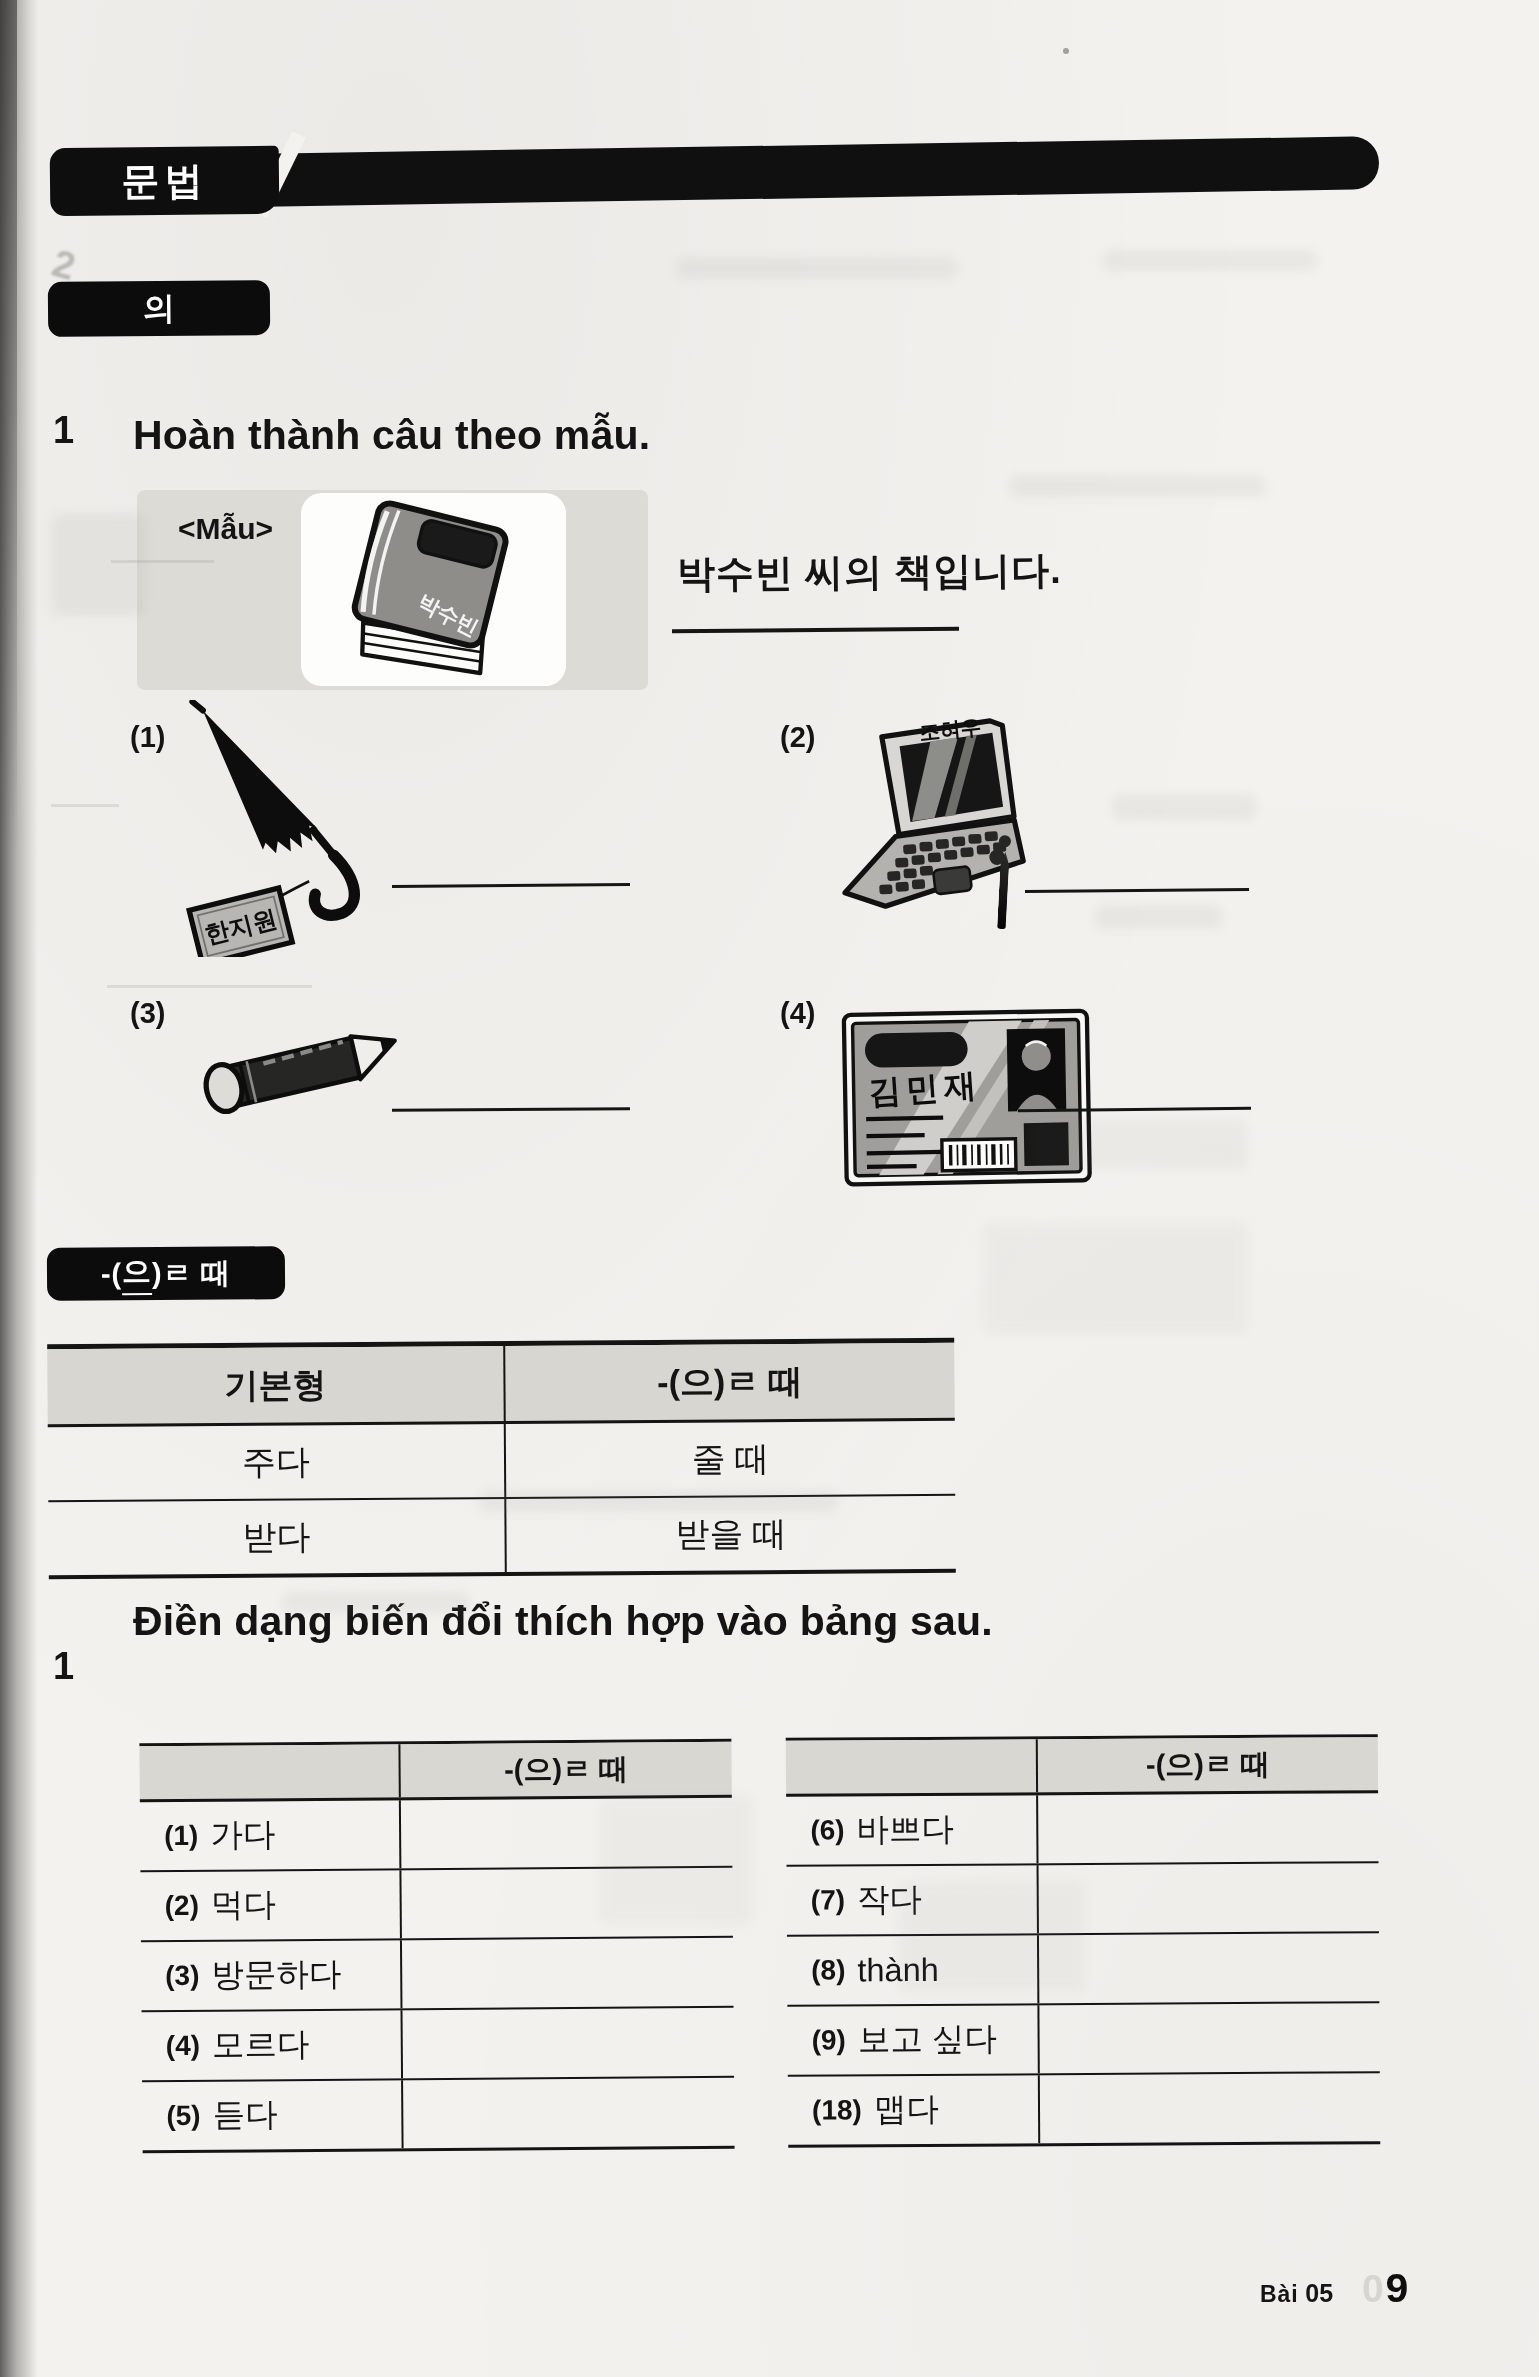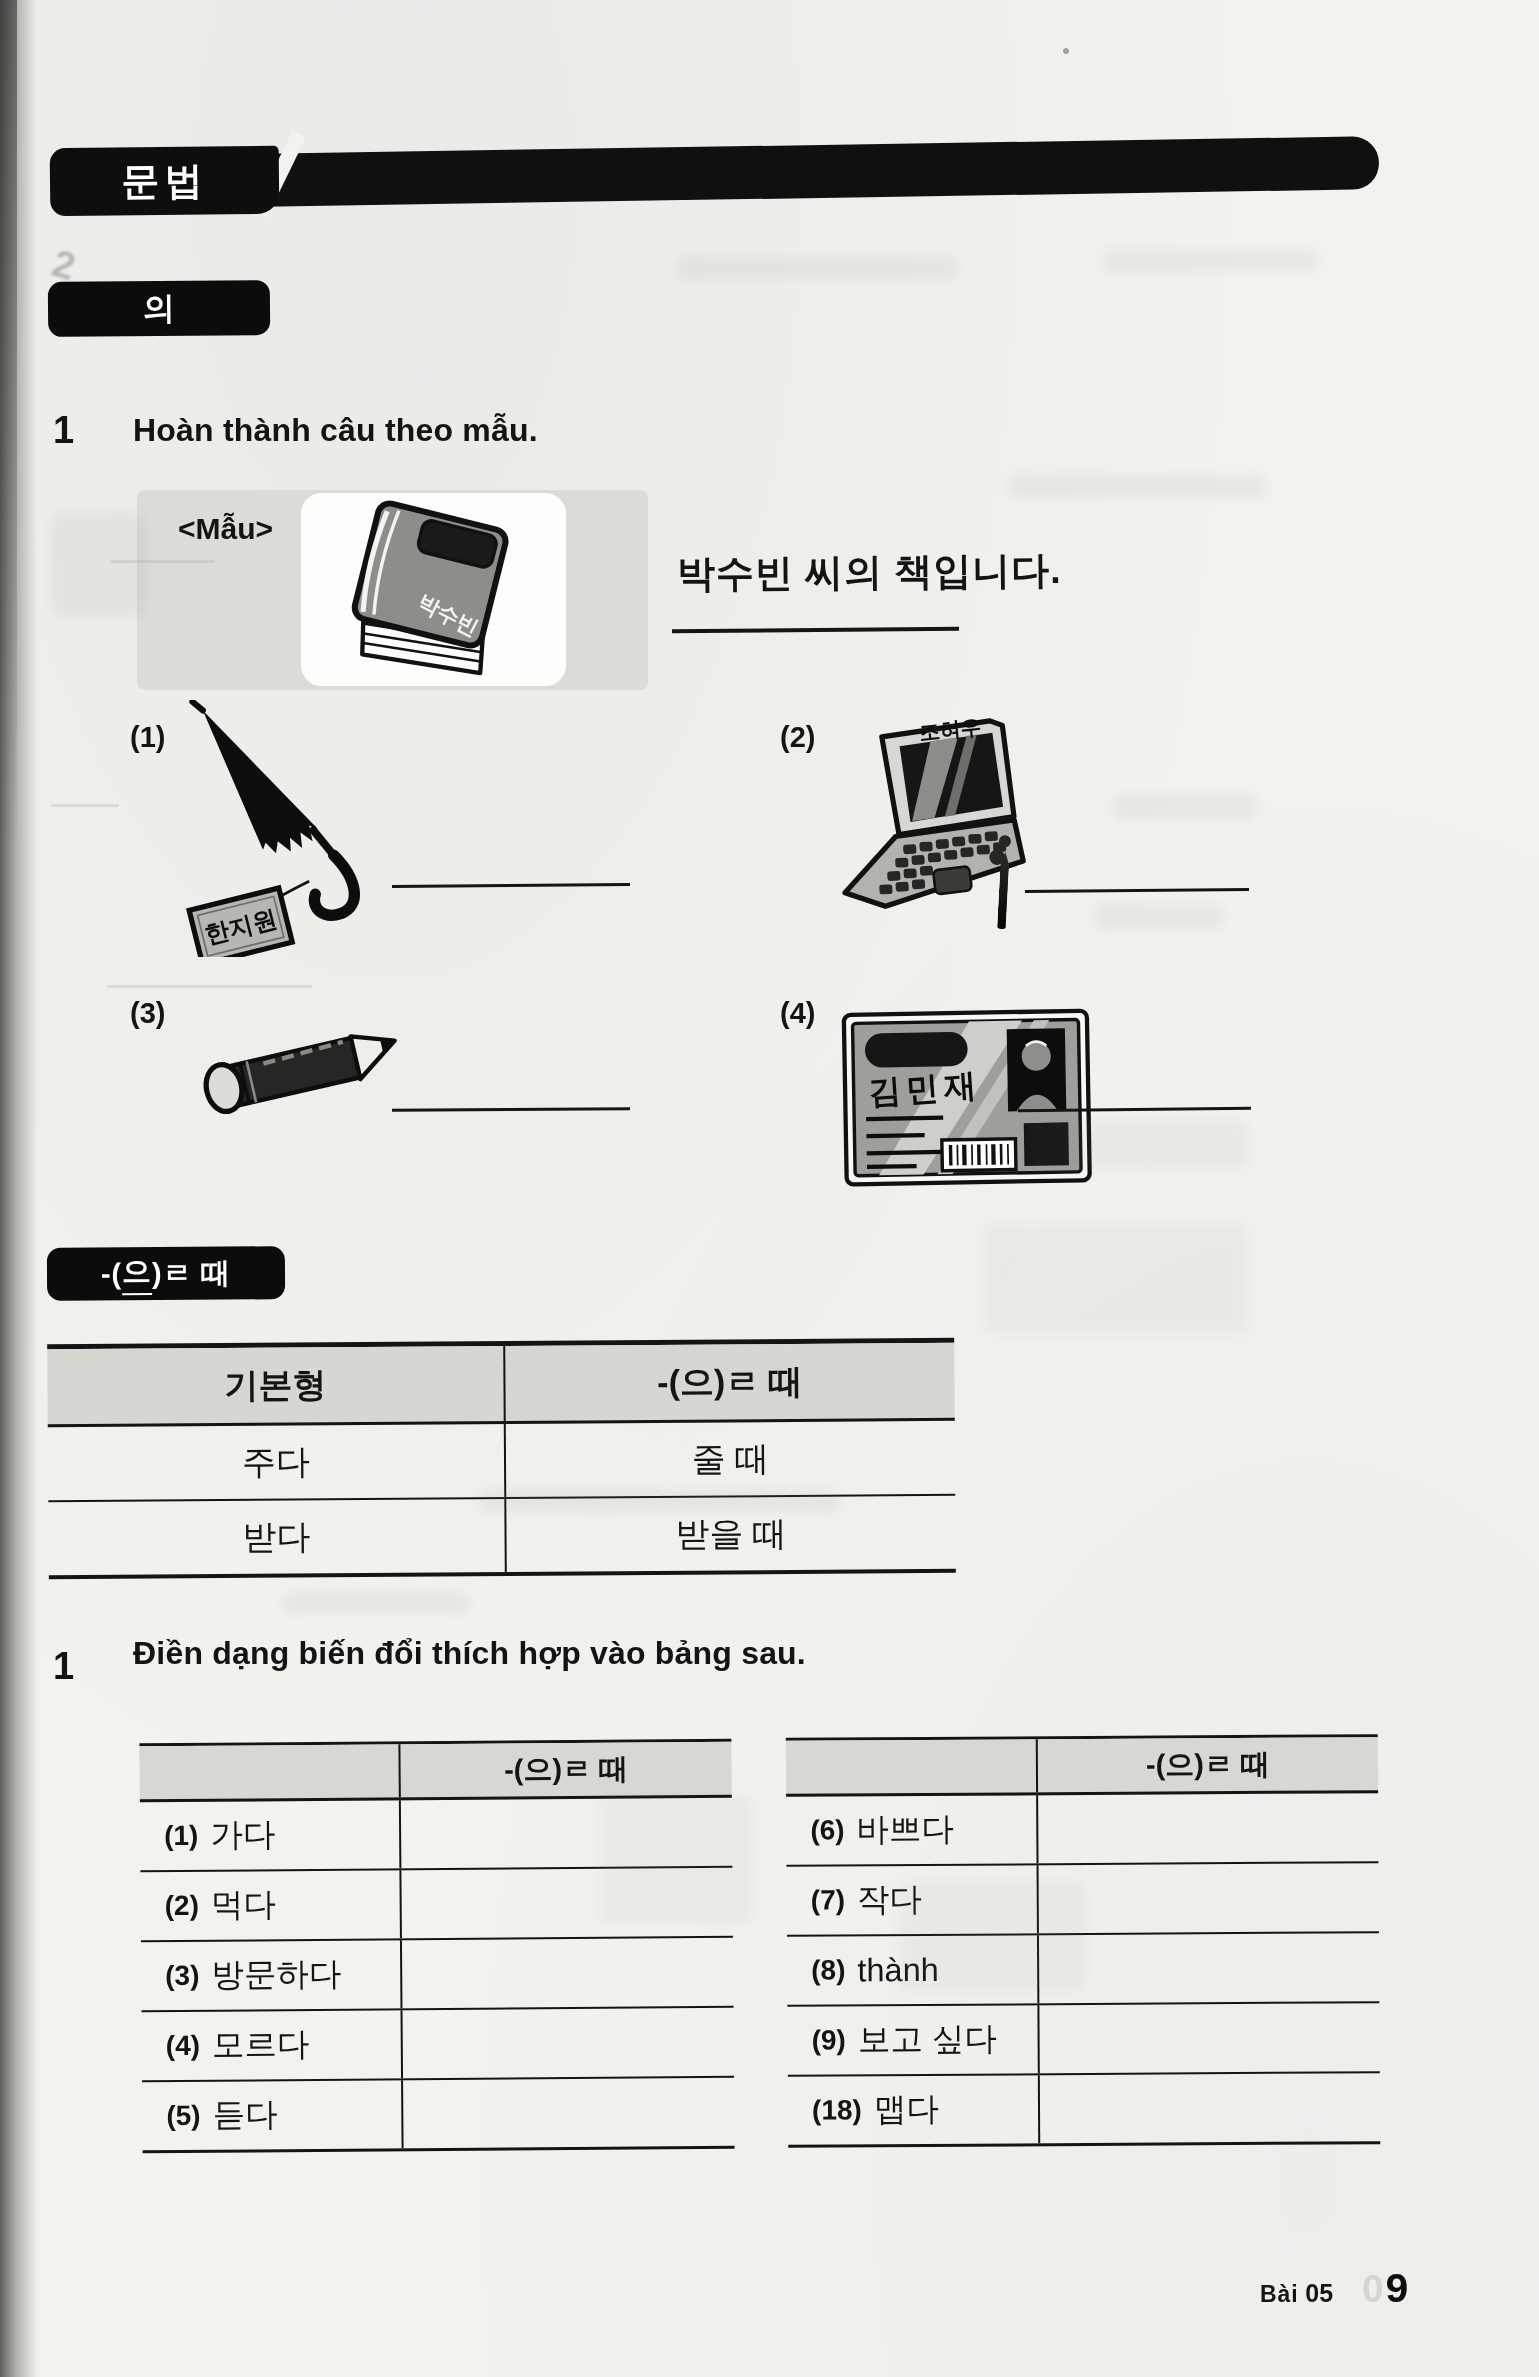--- a/index.html
+++ b/index.html
@@ -29,21 +29,21 @@
   .banner-small{position:absolute;left:48px;top:281px;width:222px;height:55px;background:#0c0c0c;
     border-radius:13.7px;display:flex;align-items:center;justify-content:center;color:#fff;
     font-size:32px;font-weight:bold;transform:rotate(-0.5deg);}
   .banner-grammar{position:absolute;left:47px;top:1247px;width:238px;height:53px;background:#0c0c0c;
     border-radius:13.7px;display:flex;align-items:center;justify-content:center;color:#fff;
     font-size:29px;font-weight:bold;transform:rotate(-0.4deg);letter-spacing:0.9px;}
   .banner-grammar .u{border-bottom:2.6px solid #fff;padding-bottom:1.7px;}
 
   
   .ex-num{position:absolute;font-size:38px;font-weight:bold;}
-  .ex-instruction{position:absolute;font-size:32px;font-weight:bold;letter-spacing:0.2px;text-align:right;}
+  .ex-instruction{position:absolute;font-size:41px;font-weight:bold;letter-spacing:0.2px;text-align:right;}
 
   
   .mau-box{position:absolute;left:137px;top:490px;width:511px;height:200px;background:#dcdbd6;border-radius:8px;}
   .mau-label{position:absolute;left:41px;top:22px;font-size:30px;font-weight:bold;}
   .mau-white{position:absolute;left:164px;top:3.4px;width:265px;height:193px;background:#fdfdfc;border-radius:20.5px;
     display:flex;align-items:center;justify-content:center;}
   .example-answer{position:absolute;left:677px;top:547px;font-size:38px;font-weight:bold;letter-spacing:0.9px;transform:rotate(-0.6deg);}
   .example-underline{position:absolute;left:672px;top:628px;width:287px;height:0;border-bottom:4.3px solid #151515;transform:rotate(-0.5deg);}
 
   .item-num{position:absolute;font-size:29px;font-weight:bold;}
@@ -254,21 +254,21 @@
       <div class="cell c1">주다</div>
       <div class="cell">줄 때</div>
     </div>
     <div class="row brow">
       <div class="cell c1">받다</div>
       <div class="cell">받을 때</div>
     </div>
   </div>
 
   <div class="ex-num" style="left:53px;top:1645px;">1</div>
-  <div class="ex-instruction" style="left:133px;top:1598px;margin-top:37px;">Điền dạng biến đổi thích hợp vào bảng sau.</div>
+  <div class="ex-instruction" style="left:133px;top:1598px;">Điền dạng biến đổi thích hợp vào bảng sau.</div>
 
   <div class="xtable t-left">
     <div class="row hrow">
       <div class="c1"></div>
       <div class="c2">-(으)ㄹ 때</div>
     </div>
     <div class="row brow">
       <div class="c1">
           <span class="vnum">(1)</span>
           <span class="verb">가다</span>

